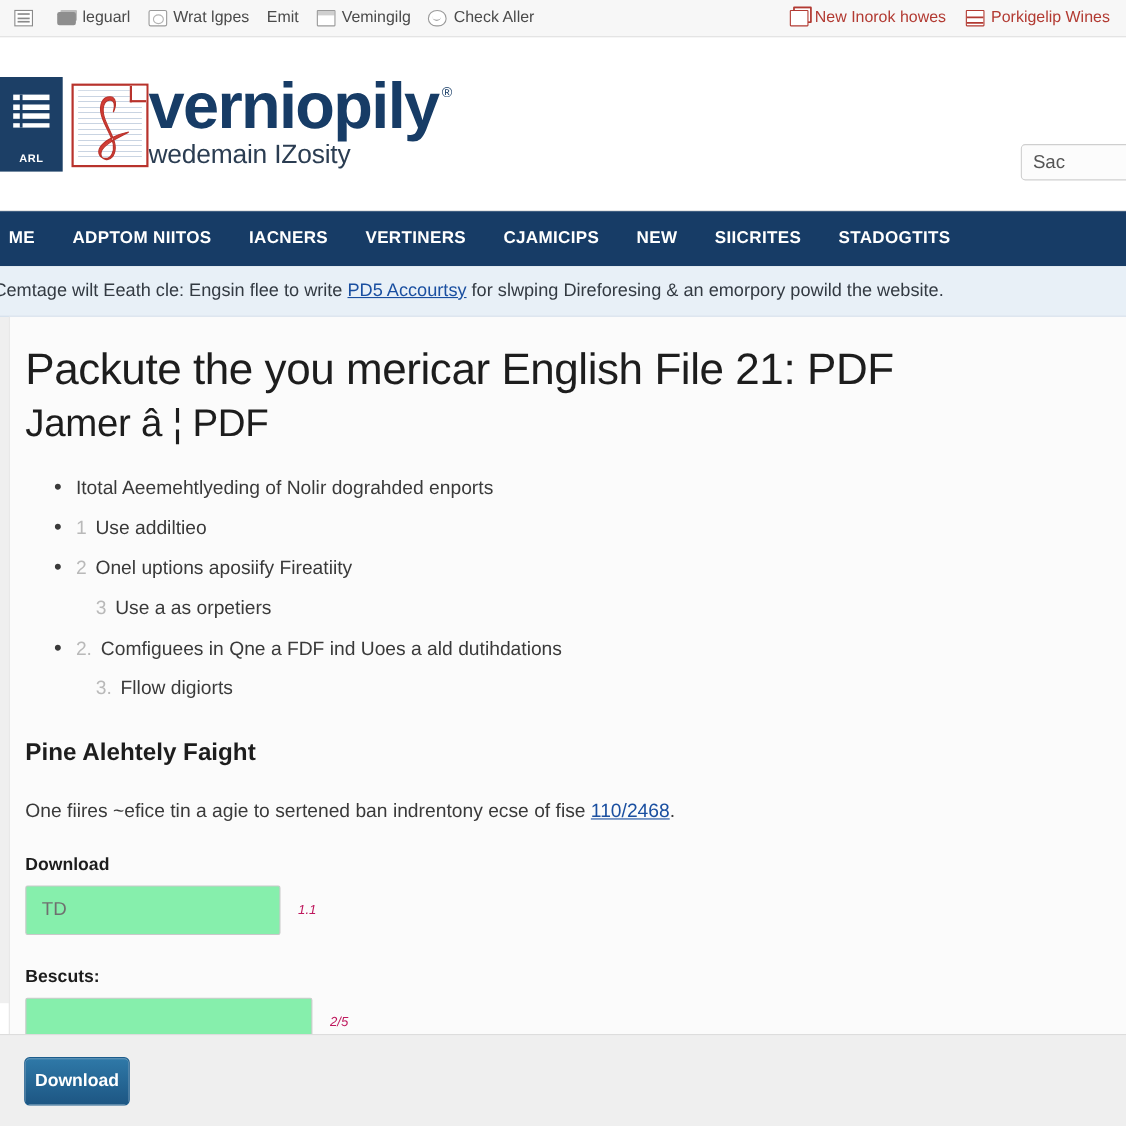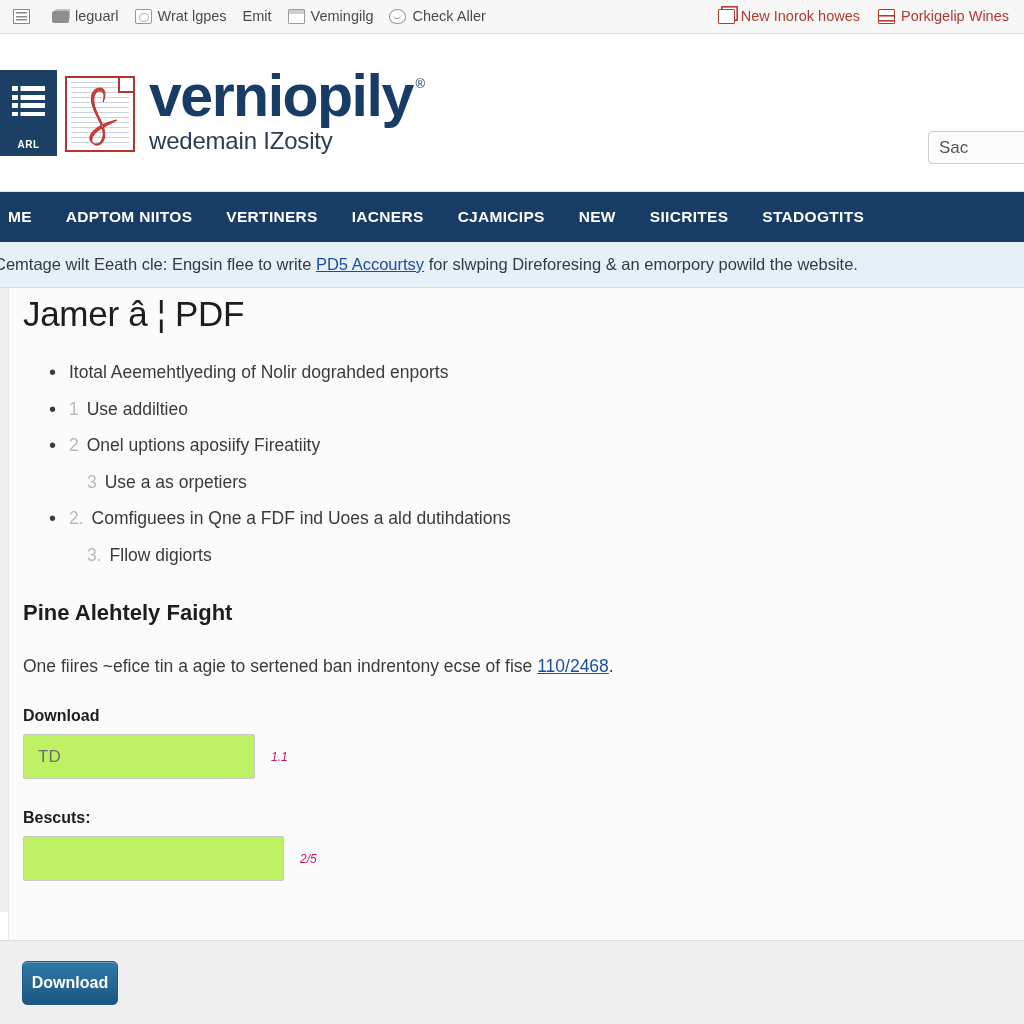--- a/index.html
+++ b/index.html
@@ -203,21 +203,20 @@
     border-bottom: 2px solid #b8332c;
     transform: rotate(0deg);
   }
   .brand-doc .ribbon {
     position: absolute;
     left: 12px; top: 8px;
     width: 42px; height: 62px;
   }
 
   .brand-words {
-    margin-left: 14px;
     margin-top: -2px;
   }
   .brand-title {
     font-size: 59px;
     line-height: 0.96;
     font-weight: bold;
     color: #173c66;
     letter-spacing: -1.5px;
     position: relative;
     display: inline-block;
@@ -367,21 +366,21 @@
   .field-block { margin-top: 30px; }
   .field-label {
     font-size: 16px;
     font-weight: bold;
     color: #1d1d1d;
     margin-bottom: 9px;
   }
   .field-row { display: flex; align-items: center; gap: 16px; }
   .field-input {
     height: 45px;
-    background: #bef264;
+    background: #86efac;
     border: 1px solid #c9c9c9;
     border-radius: 2px;
     display: flex;
     align-items: center;
     padding: 0 14px;
     font-size: 17px;
     color: #6f6f6f;
   }
   .field-input.w1 { width: 232px; }
   .field-input.w2 { width: 261px; }
@@ -500,36 +499,37 @@
     </div>
 
     <div class="header-search">
       <span>Sac</span>
     </div>
   </div>
 
   <div class="navbar">
     <div class="nav-item">ME</div>
     <div class="nav-item">ADPTOM NIITOS</div>
+    <div class="nav-item">IACNERS</div>
     <div class="nav-item">VERTINERS</div>
-    <div class="nav-item">IACNERS</div>
     <div class="nav-item">CJAMICIPS</div>
     <div class="nav-item">NEW</div>
     <div class="nav-item">SIICRITES</div>
     <div class="nav-item">STADOGTITS</div>
   </div>
 
   <div class="notice">
     <div class="notice-text">
       <span>Cemtage wilt Eeath cle: Engsin flee to write </span><a href="#">PD5 Accourtsy</a><span> for slwping Direforesing &amp; an emorpory powild the website.</span>
     </div>
   </div>
 
   <div class="content-wrap">
 
+    <div class="h1">Packute the you mericar English File 21: PDF</div>
     <div class="h2">Jamer â ¦ PDF</div>
 
     <ul class="bullets">
       <li class="bulleted">
         <span>Itotal Aeemehtlyeding of Nolir dograhded enports</span>
       </li>
       <li class="bulleted">
         <span class="num">1</span><span>Use addiltieo</span>
       </li>
       <li class="bulleted">

